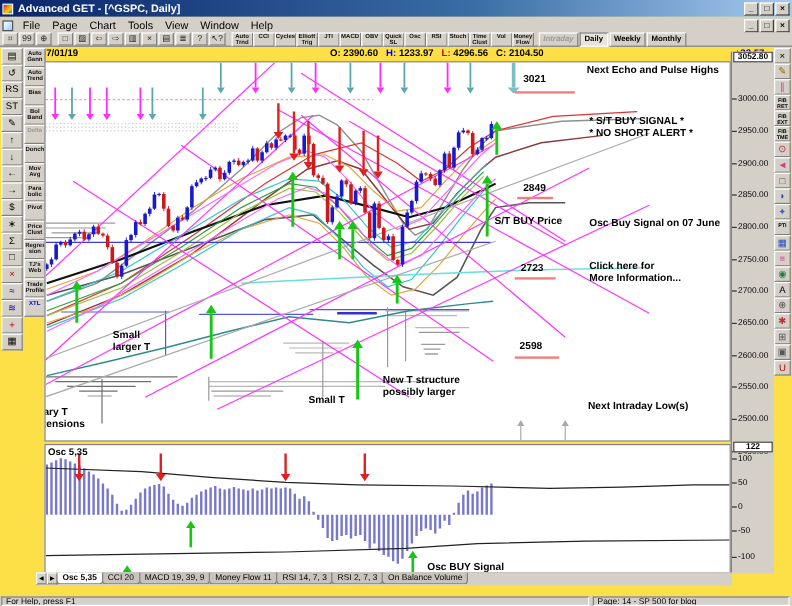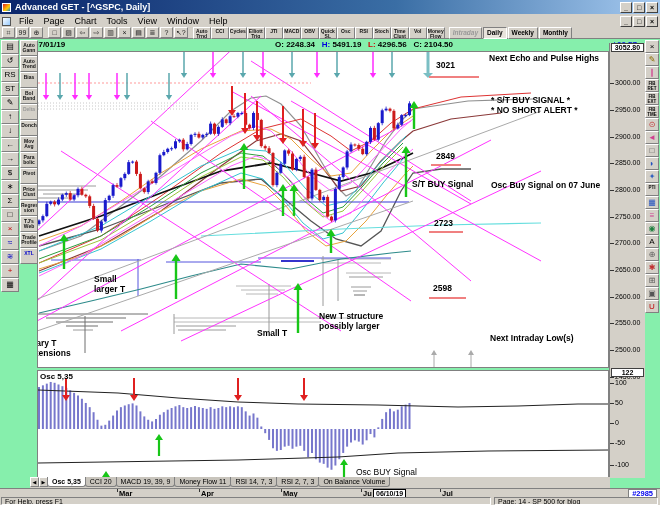--- a/index.html
+++ b/index.html
@@ -1,17 +1,17 @@
 <!DOCTYPE html>
 <html><head>
 <meta charset="utf-8">
 <style>
   html,body{margin:0;padding:0;background:#777;}
   *{box-sizing:border-box;}
-  #app{position:relative;width:660px;height:505px;background:#86efac;
+  #app{position:relative;width:660px;height:505px;background:#fde047;
        font-family:"Liberation Sans",sans-serif;font-size:9px;color:#000;overflow:hidden;}
   
   .titlebar{position:absolute;left:0;top:0;right:0;height:14px;
     background:linear-gradient(90deg,#0a246a,#3a6ea5 60%,#a6caf0);display:flex;align-items:center;padding:0 2px;}
   .titlebar .appicon{width:9px;height:9px;background:linear-gradient(135deg,#d22,#fc0 60%,#28c);margin-right:4px;border:1px solid #fff;}
   .titlebar .title{color:#fff;font-weight:bold;font-size:9px;flex:1;white-space:nowrap;}
   .winbtn{width:12px;height:11px;background:#d4d0c8;border:1px solid;border-color:#fff #404040 #404040 #fff;
     font-size:7px;line-height:9px;text-align:center;margin-left:1px;font-weight:bold;color:#000;}
   .menubar{position:absolute;left:0;top:14px;right:0;height:15px;background:#d4d0c8;display:flex;align-items:center;
     border-bottom:1px solid #808080;padding:0 2px;}
@@ -48,21 +48,21 @@
   .righticons{position:absolute;right:0;top:40px;width:15px;}
   .ricon{width:14px;height:13px;background:#d4d0c8;border:1px solid;border-color:#fff #808080 #808080 #fff;
     font-size:8px;line-height:11px;text-align:center;overflow:hidden;}
   .ricon.txt{font-size:4.5px;line-height:4.5px;font-weight:bold;padding-top:2px;}
   
   .chartpanel{position:absolute;left:37px;top:51px;width:572px;height:317px;background:#fff;border:1px solid #808080;overflow:hidden;}
   .oscpanel{position:absolute;left:37px;top:370px;width:572px;height:108px;background:#fff;border:1px solid #808080;overflow:hidden;}
   .anno{position:absolute;font-size:8.5px;font-weight:bold;white-space:pre-line;line-height:10px;color:#000;pointer-events:none;}
   .lvl-label{position:absolute;font-size:8.5px;font-weight:bold;color:#000;}
   .osclabel{position:absolute;left:2px;top:1px;font-size:8px;font-weight:bold;}
-  .oscbuy{position:absolute;font-size:8.5px;font-weight:normal;}
+  .oscbuy{position:absolute;font-size:8.5px;font-weight:bold;}
   
   .praxis{position:absolute;left:609px;top:43px;width:36px;height:435px;background:#d4d0c8;border-left:1px solid #808080;overflow:hidden;}
   .pbox{position:absolute;left:1px;width:33px;height:9px;background:#fff;border:1px solid #404040;
     font-size:7px;font-weight:bold;line-height:8px;text-align:center;z-index:3;}
   .ptick{position:absolute;left:0;font-size:7px;white-space:nowrap;}
   .ptick .dash{display:inline-block;width:4px;height:1px;background:#333;vertical-align:middle;margin-right:1px;}
   
   .tabsrow{position:absolute;left:30px;top:477px;width:580px;height:11px;background:#d4d0c8;display:flex;align-items:flex-start;}
   .tscroll{width:9px;height:10px;border:1px solid;border-color:#fff #808080 #808080 #fff;font-size:5px;line-height:9px;text-align:center;background:#d4d0c8;}
   .tab{height:10px;font-size:7px;line-height:9px;padding:0 4px;background:#c8c4bc;border:1px solid #808080;border-top:none;
@@ -133,23 +133,23 @@
         <span class="periodbtn active">Daily</span>
         <span class="periodbtn">Weekly</span>
         <span class="periodbtn">Monthly</span>
       </span>
     </div>
 
 <div class="quotebar">
   <span class="qdate">07/01/19</span>
   <span class="ohlc">
     <span class="lbl-o">O:</span>
-    <span>2248.34</span>&nbsp;&nbsp;
+    <span>2390.60</span>&nbsp;&nbsp;
     <span class="lbl-h">H:</span>
-    <span>5491.19</span>&nbsp;&nbsp;
+    <span>1233.97</span>&nbsp;&nbsp;
     <span class="lbl-l">L:</span>
     <span>4296.56</span>&nbsp;&nbsp;
     <span class="lbl-c">C:</span>
     <span>2104.50</span>
   </span>
   <span class="chg">+22.57</span>
 </div>
 
 <div class="lefticons" id="lefticons">
       <div class="sicon">▤</div>
@@ -538,21 +538,22 @@
         <line x1="396" y1="321" x2="396" y2="303" stroke="#aaaaaa" stroke-width="1"></line>
         <polygon points="396,298 393,303 399,303" fill="#aaaaaa"></polygon>
         <line x1="433" y1="321" x2="433" y2="303" stroke="#aaaaaa" stroke-width="1"></line>
         <polygon points="433,298 430,303 436,303" fill="#aaaaaa"></polygon>
         <rect x="391" y="24" width="50" height="2" fill="#f08080"></rect>
         <rect x="393" y="112" width="30" height="2" fill="#f08080"></rect>
         <rect x="391" y="179" width="34" height="2" fill="#f08080"></rect>
         <rect x="391" y="245" width="37" height="2" fill="#f08080"></rect>
       </svg>
 <div class="lvl-label" style="left: 398px; top: 8px;">3021</div><div class="lvl-label" style="left: 398px; top: 99px;">2849</div><div class="lvl-label" style="left: 396px; top: 166px;">2723</div><div class="lvl-label" style="left: 395px; top: 231px;">2598</div><div class="anno" style="left: 451px; top: 1px;">Next Echo and Pulse Highs</div><div class="anno" style="left: 453px; top: 43px;">* S/T BUY SIGNAL *
-* NO SHORT ALERT *</div><div class="anno" style="left: 453px; top: 128px;">Osc Buy Signal on 07 June</div><div class="anno" style="left: 374px; top: 127px;">S/T BUY Signal</div><div class="anno" style="left: 56px; top: 222px;">Small
+* NO SHORT ALERT *</div><div class="anno" style="left: 453px; top: 128px;">Osc Buy Signal on 07 June</div><div class="anno" style="left: 453px; top: 164px; pointer-events: auto;">Click here for
+More Information...</div><div class="anno" style="left: 374px; top: 127px;">S/T BUY Price</div><div class="anno" style="left: 56px; top: 222px;">Small
 larger T</div><div class="anno" style="left: 219px; top: 276px;">Small T</div><div class="anno" style="left: 281px; top: 259px;">New T structure
 possibly larger</div><div class="anno" style="left: 452px; top: 281px;">Next Intraday Low(s)</div><div class="anno" style="left: -7px; top: 286px;">dary  T
 xtensions</div></div>
 <div class="oscpanel" id="oscpanel">
   <svg id="oscsvg" width="570" height="106">
         <line x1="1" y1="58" x2="1" y2="16" stroke="#7777cc" stroke-width="2"></line>
         <line x1="4.9" y1="58" x2="4.9" y2="14.32" stroke="#7777cc" stroke-width="2"></line>
         <line x1="8.8" y1="58" x2="8.8" y2="12.64" stroke="#7777cc" stroke-width="2"></line>
         <line x1="12.7" y1="58" x2="12.7" y2="10.96" stroke="#7777cc" stroke-width="2"></line>
         <line x1="16.6" y1="58" x2="16.6" y2="11.800000000000004" stroke="#7777cc" stroke-width="2"></line>
@@ -695,33 +696,19 @@
       <div class="tscroll">▶</div>
       <div class="tab active">Osc 5,35</div>
       <div class="tab">CCI 20</div>
       <div class="tab">MACD 19, 39, 9</div>
       <div class="tab">Money Flow 11</div>
       <div class="tab">RSI 14, 7, 3</div>
       <div class="tab">RSI 2, 7, 3</div>
       <div class="tab">On Balance Volume</div>
     </div>
 
-<div class="axisrow" id="axisrow">
-      <div class="xtick" style="left: 117px;"></div>
-      <div class="xlab" style="left: 119px;">Mar</div>
-      <div class="xtick" style="left: 199px;"></div>
-      <div class="xlab" style="left: 201px;">Apr</div>
-      <div class="xtick" style="left: 281px;"></div>
-      <div class="xlab" style="left: 283px;">May</div>
-      <div class="xtick" style="left: 361px;"></div>
-      <div class="xlab" style="left: 363px;">Ju</div>
-      <div class="xtick" style="left: 440px;"></div>
-      <div class="xlab" style="left: 442px;">Jul</div>
-      <div class="datebox" style="left: 373px;">06/10/19</div>
-      <div class="barnum">#2985</div>
-    </div>
 
 <div class="statusbar">
   <div class="spanel" style="left:1px;width:490px;">For Help, press F1</div>
   <div class="spanel" style="left:494px;width:164px;">Page: 14 - SP 500 for blog</div>
 </div>
 
 </div>
 
 </body></html>

